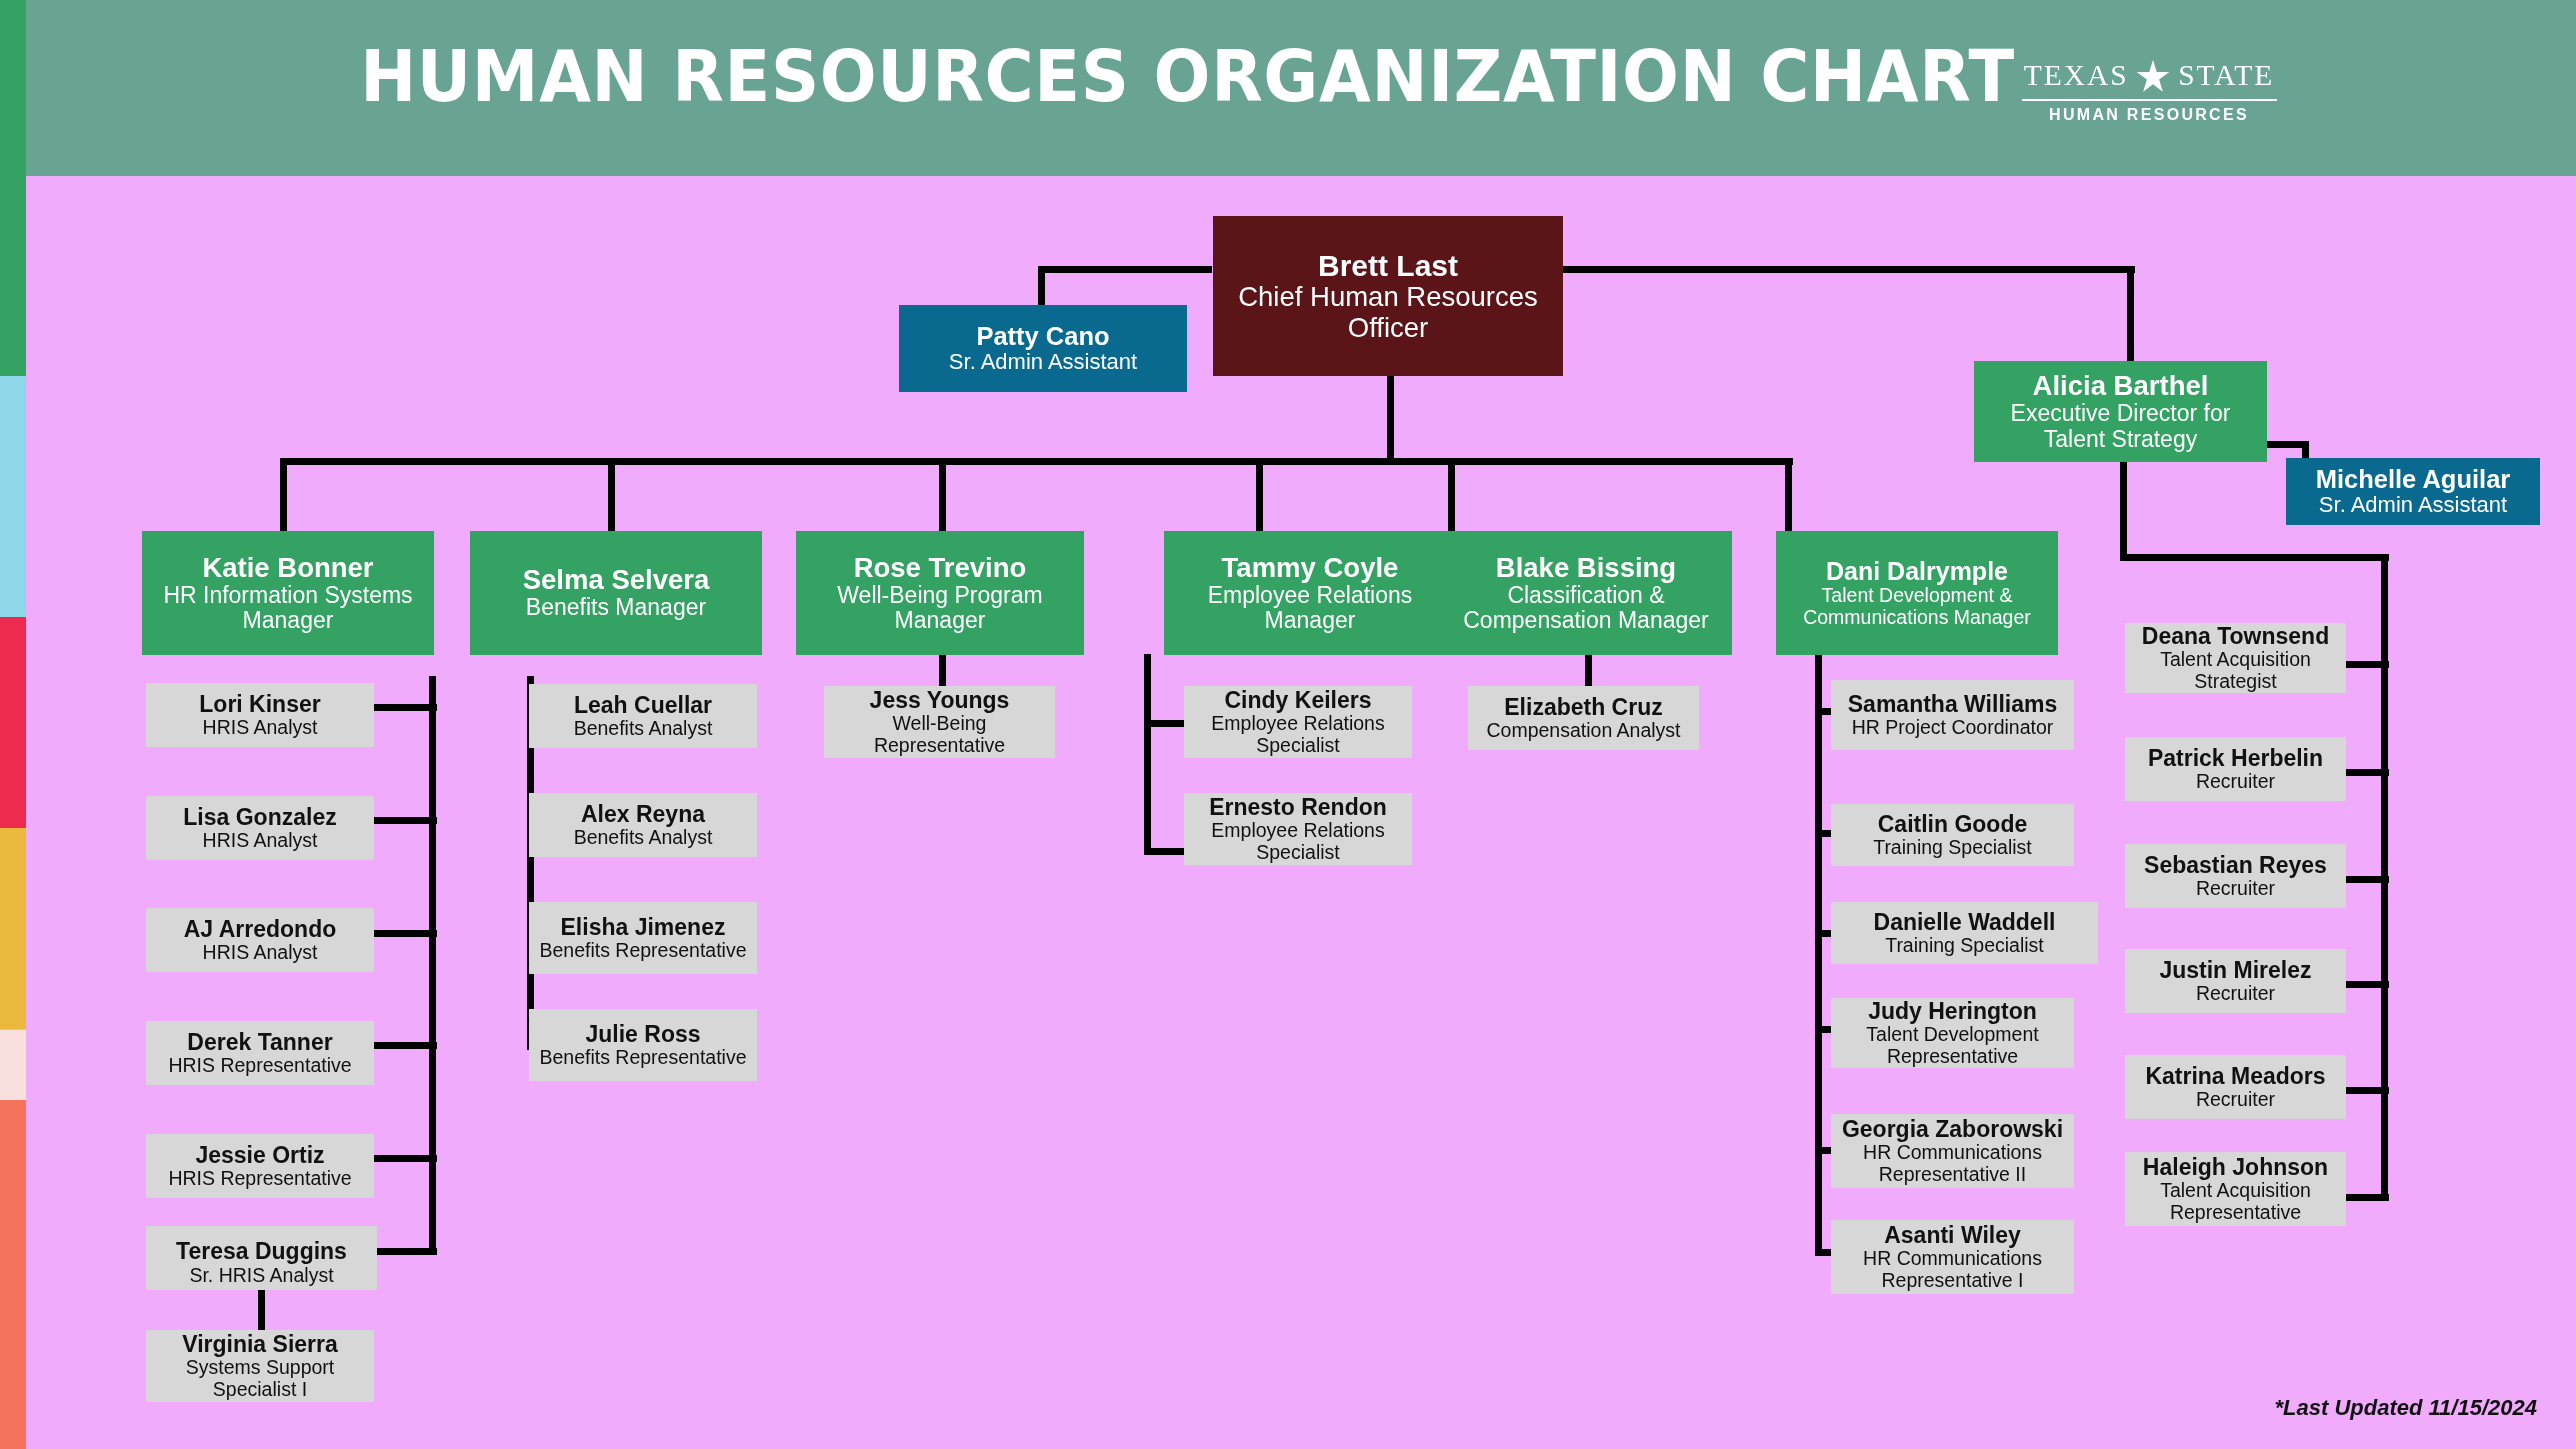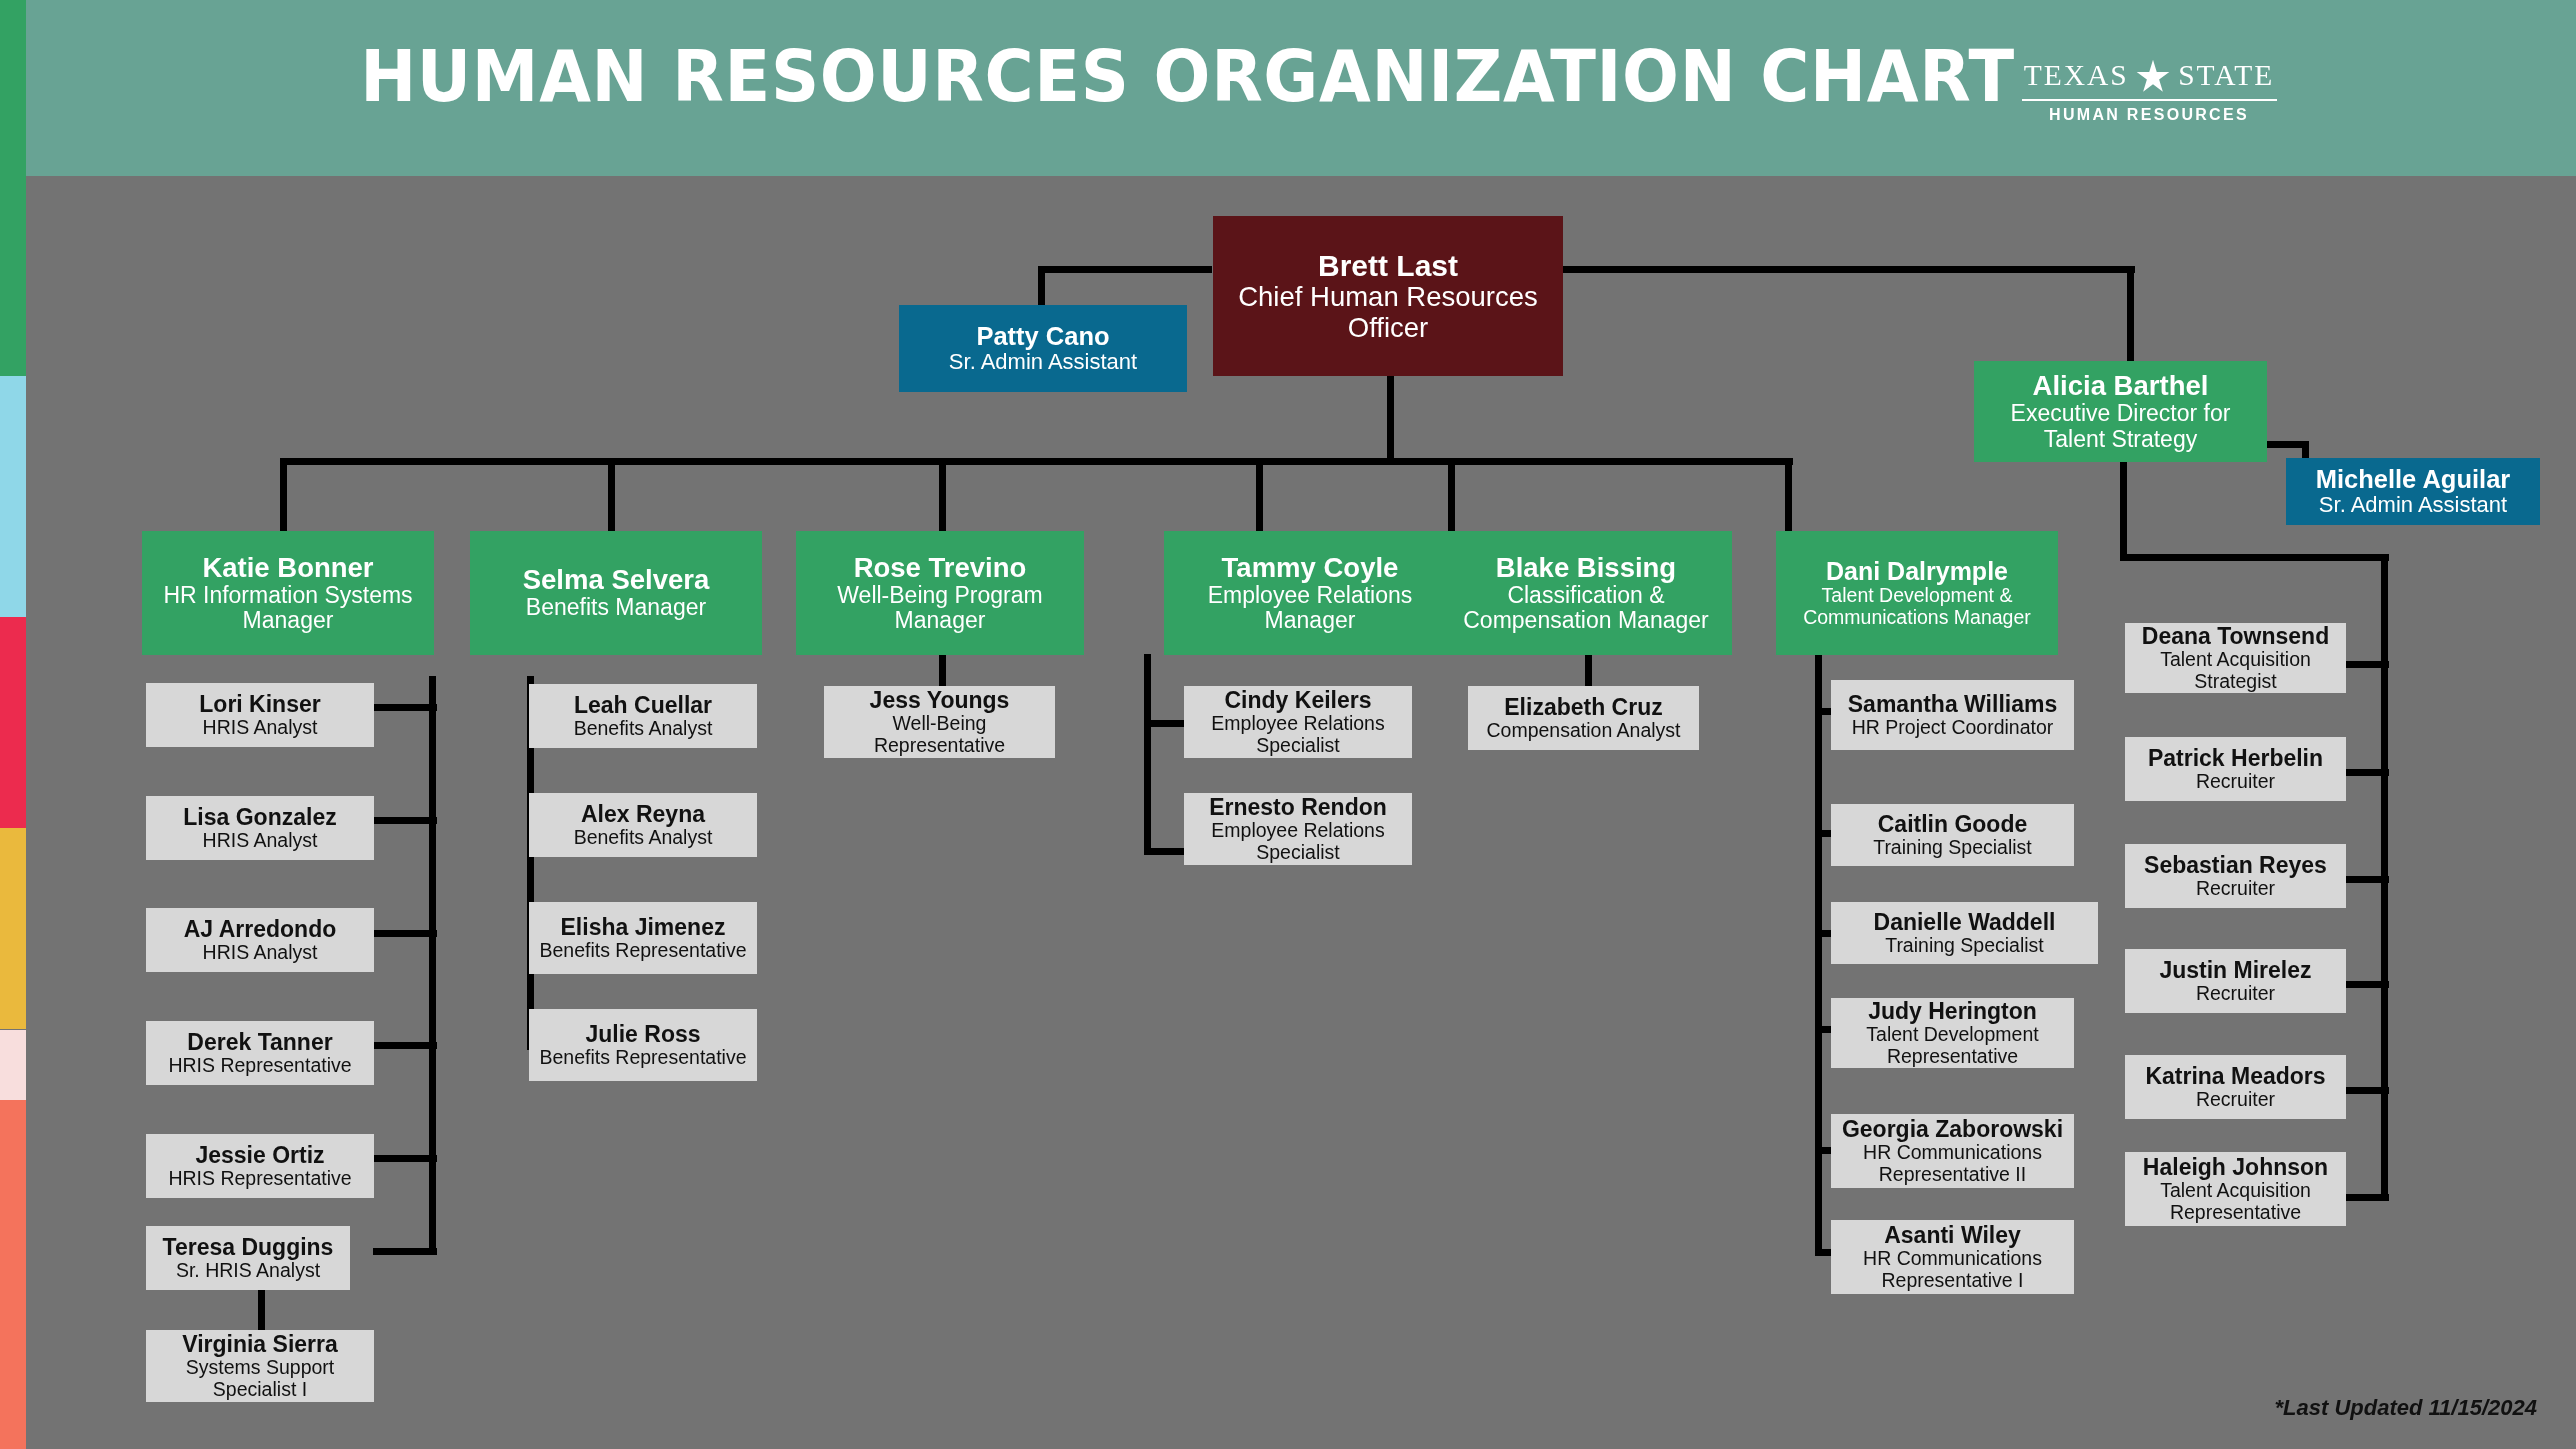--- a/index.html
+++ b/index.html
@@ -10,21 +10,21 @@
     height: 1449px;
     background: #ffffff;
     font-family: "Liberation Sans", sans-serif;
     overflow: hidden;
   }
 
   #stage {
     position: relative;
     width: 2576px;
     height: 1449px;
-    background: #737373;
+    background: #f0abfc;
   }
 
   
   .rail { position: absolute; left: 0; width: 25.5px; }
 
   
   #header {
     position: absolute;
     left: 25.5px; top: 0;
     width: 2551px; height: 176px;
@@ -274,21 +274,21 @@
     <div class="tt">HRIS Analyst</div>
   </div>
   <div class="node staff" style="left:146px; top:1021px; width:228px; height:64px;">
     <div class="nm">Derek Tanner</div>
     <div class="tt">HRIS Representative</div>
   </div>
   <div class="node staff" style="left:146px; top:1134px; width:228px; height:64px;">
     <div class="nm">Jessie Ortiz</div>
     <div class="tt">HRIS Representative</div>
   </div>
-  <div class="node staff" style="left:146px; top:1226px; width:204px; height:64px;">
+  <div class="node staff" style="left:146px; top:1226px; width:231px; height:64px;justify-content:flex-end;">
     <div class="nm">Teresa Duggins</div>
     <div class="tt">Sr. HRIS Analyst</div>
   </div>
   <div class="node staff" style="left:146px; top:1330px; width:228px; height:72px;">
     <div class="nm">Virginia Sierra</div>
     <div class="tt">Systems Support Specialist I</div>
   </div>
 
   <div class="node staff" style="left:529px; top:684px; width:228px; height:64px;">
     <div class="nm">Leah Cuellar</div>

